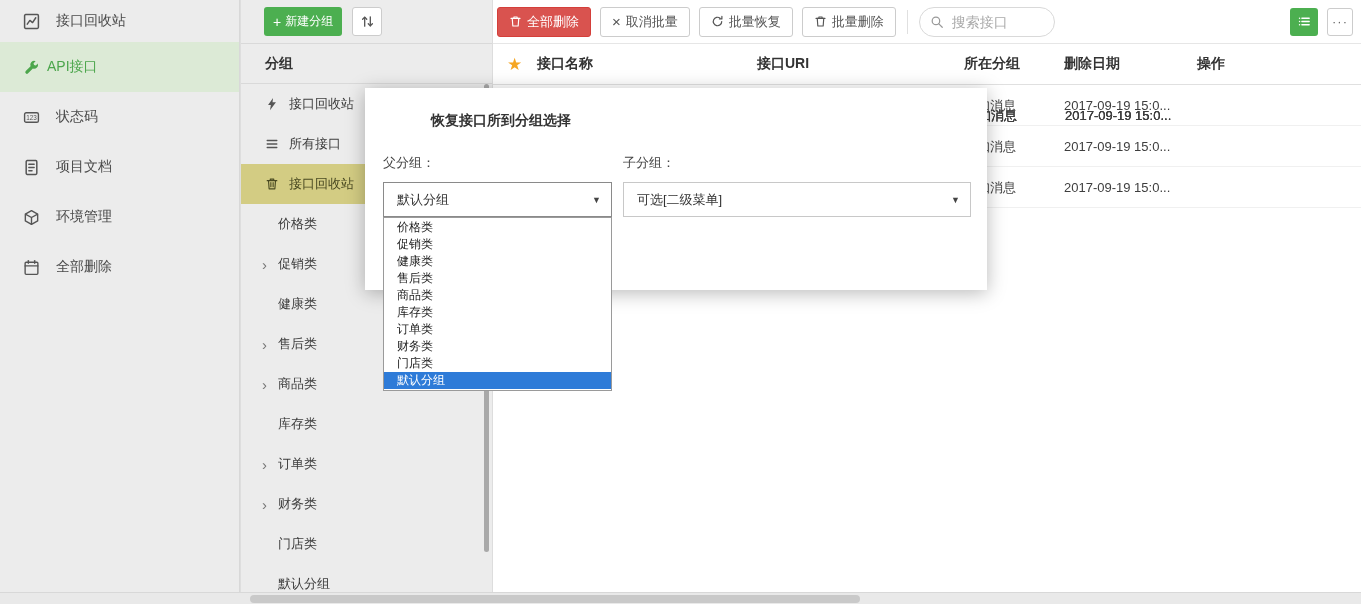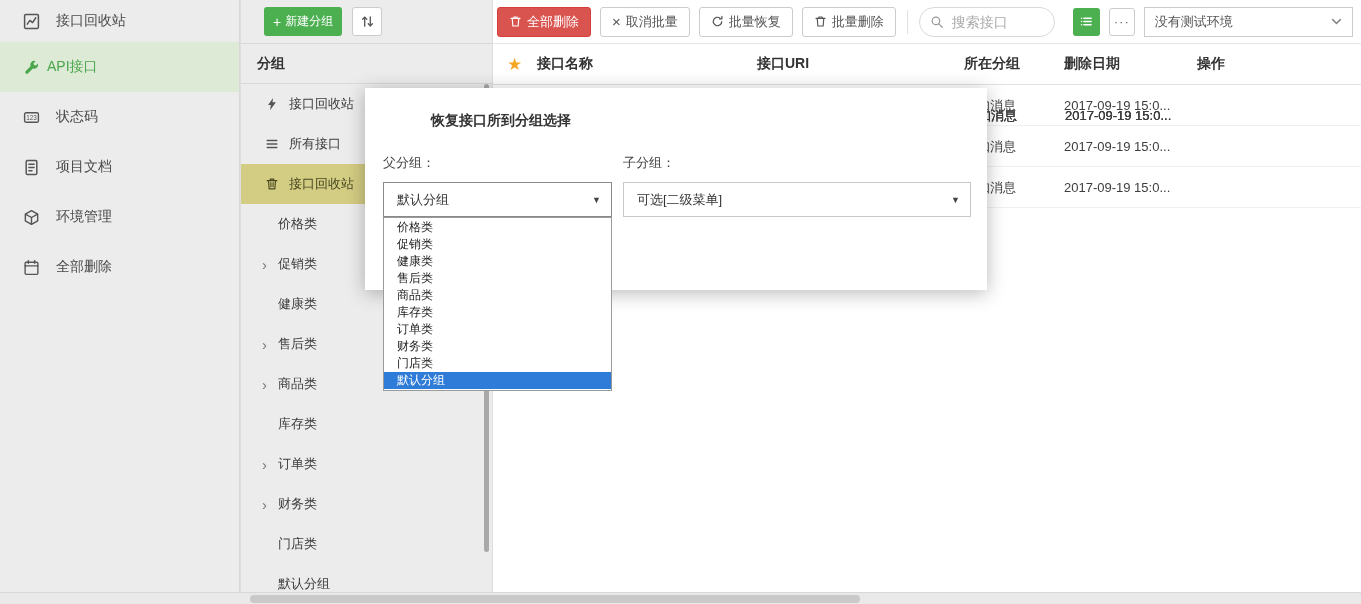--- a/index.html
+++ b/index.html
@@ -27,21 +27,21 @@
   .gp-toolbar { height:44px; border-bottom:1px solid #d9d9d9; display:flex;
     align-items:center; padding-left:23px; gap:10px; box-sizing:border-box; }
   .btn-new-group { background:#4caf50; color:#fff; border:none; border-radius:3px;
     height:29px; padding:0 9px; font-size:12px; display:flex; align-items:center;
     gap:4px; cursor:pointer; }
   .btn-new-group .plus { font-size:14px; line-height:1; }
   .btn-sort { background:#fff; border:1px solid #ccc; border-radius:3px; height:29px;
     width:30px; display:flex; align-items:center; justify-content:center; color:#555;
     cursor:pointer; }
   .gp-header { height:40px; border-bottom:1px solid #d9d9d9; display:flex;
-    align-items:center; padding-left:16px; font-size:14px; font-weight:bold;
+    align-items:center; padding-left:24px; font-size:14px; font-weight:bold;
     color:#333; box-sizing:border-box; }
   .gp-item { height:40px; display:flex; align-items:center; padding-left:24px;
     font-size:13px; color:#3c3c3c; gap:9px; cursor:pointer; }
   .gp-item .gicn { width:15px; color:#555; display:flex; }
   .gp-item.selected { background:#d3cc83; color:#4a4a22; }
   .gp-item.selected .gicn { color:#4a4a22; }
   .gp-cat { height:40px; display:flex; align-items:center; padding-left:21px;
     font-size:13px; color:#3c3c3c; cursor:pointer; }
   .gp-cat .chev { width:16px; font-size:15px; color:#777; line-height:1; }
   .gp-scrollbar { position:absolute; right:3px; top:84px; width:5px; height:468px;
@@ -344,28 +344,20 @@
             <line x1="5.2" y1="11.5" x2="13" y2="11.5"></line>
             <circle cx="2.7" cy="4.5" r="0.8" fill="currentColor" stroke="none"></circle>
             <circle cx="2.7" cy="8" r="0.8" fill="currentColor" stroke="none"></circle>
             <circle cx="2.7" cy="11.5" r="0.8" fill="currentColor" stroke="none"></circle>
           </svg>
       </span>
     </button>
     <button class="btn-more">
       <span>···</span>
     </button>
-    <div class="env-select">
-      <span>没有测试环境</span>
-      <span class="chevron">
-        <svg width="15" height="15" viewBox="0 0 16 16" fill="none" stroke="currentColor" stroke-width="1.6" stroke-linecap="round" stroke-linejoin="round">
-            <polyline points="4,6 8,10.2 12,6"></polyline>
-          </svg>
-      </span>
-    </div>
   </div>
 
   <div class="table-header">
     <div class="th th-star">★</div>
     <div class="th th-name">接口名称</div>
     <div class="th th-uri">接口URI</div>
     <div class="th th-group">所在分组</div>
     <div class="th th-date">删除日期</div>
     <div class="th th-ops">操作</div>
   </div>

